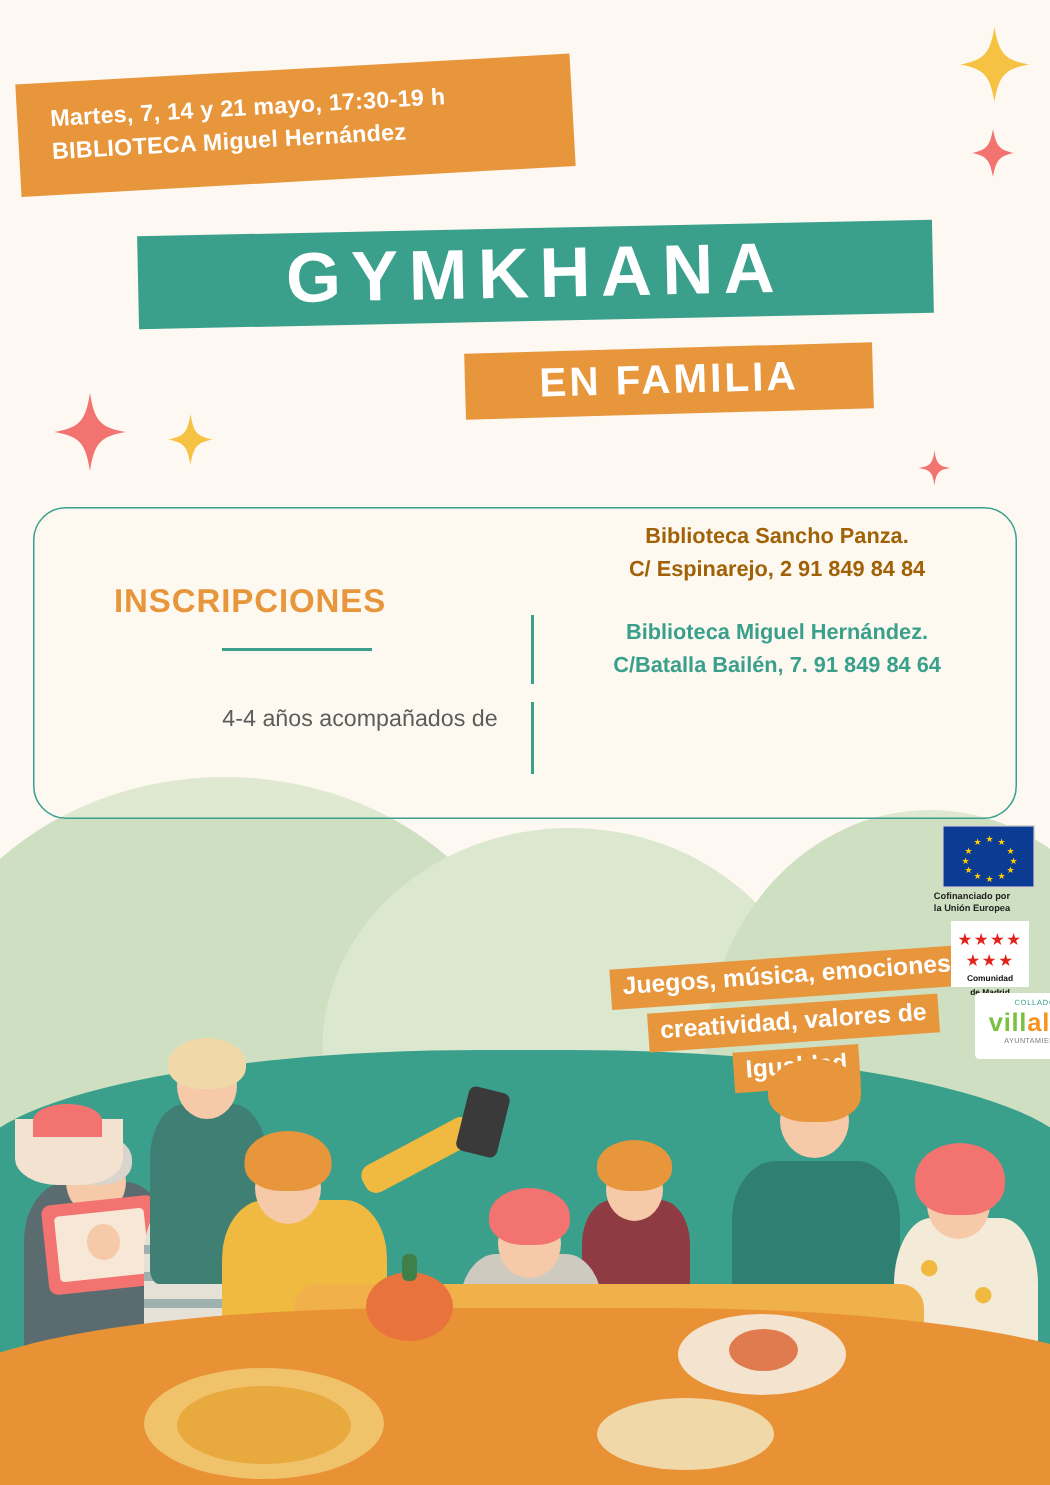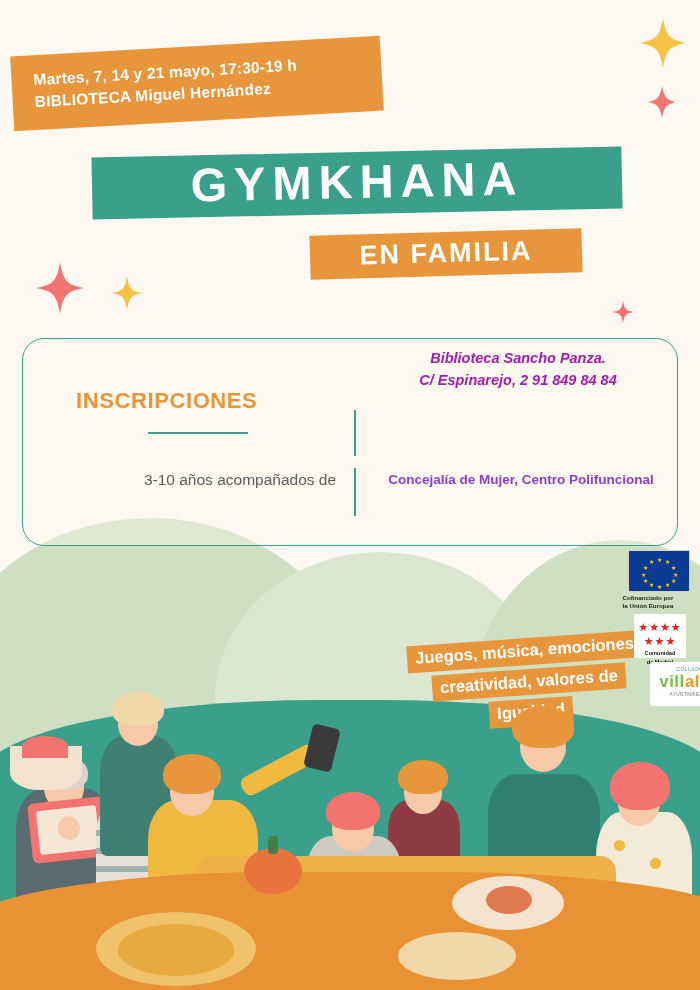--- a/index.html
+++ b/index.html
@@ -148,23 +148,22 @@
   .addr {
     position: absolute;
     font-weight: bold;
     line-height: 1.5;
   }
   .addr-1 {
     left: 372px;
     top: 348px;
     width: 292px;
     text-align: center;
-    color: #a21caf;
+    color: #a16207;
     font-size: 14.5px;
-    font-style: italic;
   }
   .addr-2 {
     left: 372px;
     top: 412px;
     width: 292px;
     text-align: center;
     color: #3aa08c;
     font-size: 14.5px;
   }
   .addr-3 {
@@ -400,32 +399,35 @@
 
   <div class="bg-hill-1"></div>
   <div class="bg-hill-2"></div>
   <div class="bg-hill-3"></div>
   <div class="teal-ground"></div>
 
   <div class="info-card"></div>
   <div class="insc-label">INSCRIPCIONES</div>
   <div class="insc-rule"></div>
   <div class="peques">
-    <div>3-10 años acompañados de</div>
+    <div>4-4 años acompañados de</div>
   </div>
 
   <div class="vline a"></div>
   <div class="vline b"></div>
 
   <div class="addr addr-1">
     <div>Biblioteca Sancho Panza.</div>
     <div>C/ Espinarejo, 2 91 849 84 84</div>
   </div>
+  <div class="addr addr-2">
+    <div>Biblioteca Miguel Hernández.</div>
+    <div>C/Batalla Bailén, 7. 91 849 84 64</div>
+  </div>
   <div class="addr addr-3">
-    <div>Concejalía de Mujer, Centro Polifuncional</div>
   </div>
 
   <div class="tagline">
     <div><span class="tl-line">Juegos, música, emociones,</span></div>
     <div><span class="tl-line">creatividad, valores de</span></div>
     <div><span class="tl-line">Igualdad</span></div>
   </div>
 
   <div class="logo-box logo-eu">
     <div class="eu-flag">

